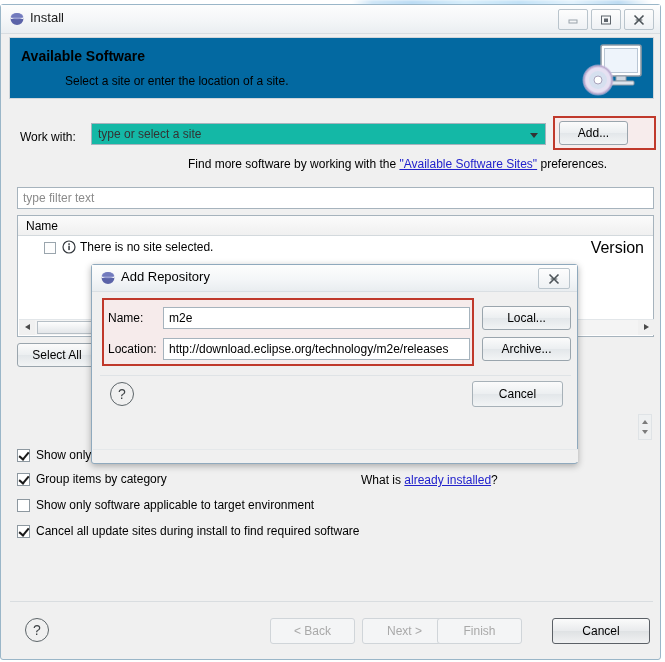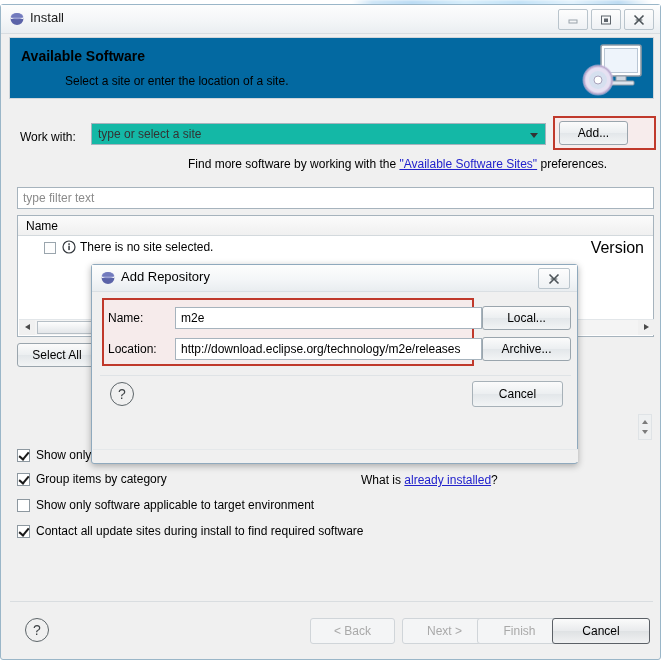--- a/index.html
+++ b/index.html
@@ -276,21 +276,21 @@
   }
   .wiz-btn {
     position:absolute; top:613px;
     width:85px; height:26px;
     border:1px solid #b6bfc6; border-radius:3px;
     background: linear-gradient(180deg,#fcfcfc,#f0f2f4 48%,#e8ebed 52%,#f5f6f7);
     font-size:12px;
     display:flex; align-items:center; justify-content:center;
     box-sizing:border-box;
   }
-  .wiz-btn.disabled { color:#a9a9a9; border-color:#d0d5d9; background:#f4f5f6;margin-left:40px; }
+  .wiz-btn.disabled { color:#a9a9a9; border-color:#d0d5d9; background:#f4f5f6; }
   #btn-back   { left:269px; }
   #btn-next   { left:361px; }
   #btn-finish { left:436px; }
   #btn-cancel {
     left:551px; width:98px;
     border:1px solid #5b6066;
     background: linear-gradient(180deg,#fbfbfb,#e9ebed 48%,#dfe2e4 52%,#f0f1f2);
     color:#000;
   }
 
@@ -331,21 +331,20 @@
   .field-label { position:absolute; font-size:12px; }
   #lbl-name { left:16px; top:46px; }
   #lbl-location { left:16px; top:77px; }
   .field-input {
     position:absolute;
     height:22px;
     background:#ffffff;
     border:1px solid #a6b3bd;
     box-sizing:border-box;
     overflow:hidden;
-    margin-left:12px;
   }
   #inp-name { left:71px; top:42px; width:307px; }
   #inp-location { left:71px; top:73px; width:307px; }
   .field-input .val {
     position:absolute; left:5px; top:3px;
     font-size:12px; color:#000; white-space:nowrap;
   }
   .side-btn {
     position:absolute;
     width:89px; height:24px;
@@ -508,21 +507,21 @@
   <div class="opt-row" style="top:467px;">
     <span class="cb checked"></span>
     <span class="opt-label">Group items by category</span>
   </div>
   <div class="opt-row" style="top:493px;">
     <span class="cb"></span>
     <span class="opt-label">Show only software applicable to target environment</span>
   </div>
   <div class="opt-row" style="top:519px;">
     <span class="cb checked"></span>
-    <span class="opt-label">Contact all update sites during install to find required software</span>
+    <span class="opt-label">Cancel all update sites during install to find required software</span>
   </div>
 
   <div id="whatis">
     <span>What is </span><a class="link" href="#">already installed</a><span>?</span>
   </div>
 
   <div id="bottom-sep"></div>
   <div id="help-button-main">
     <span class="qmark">?</span>
   </div>

